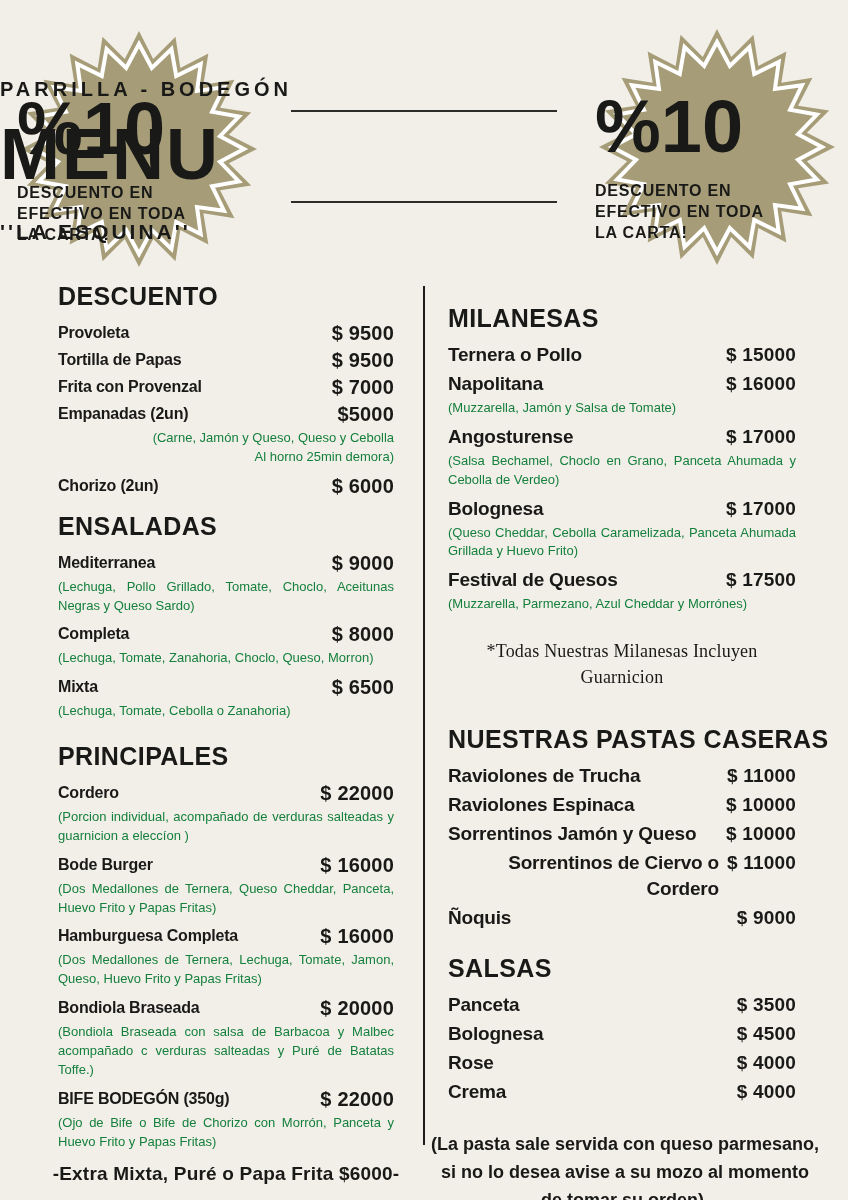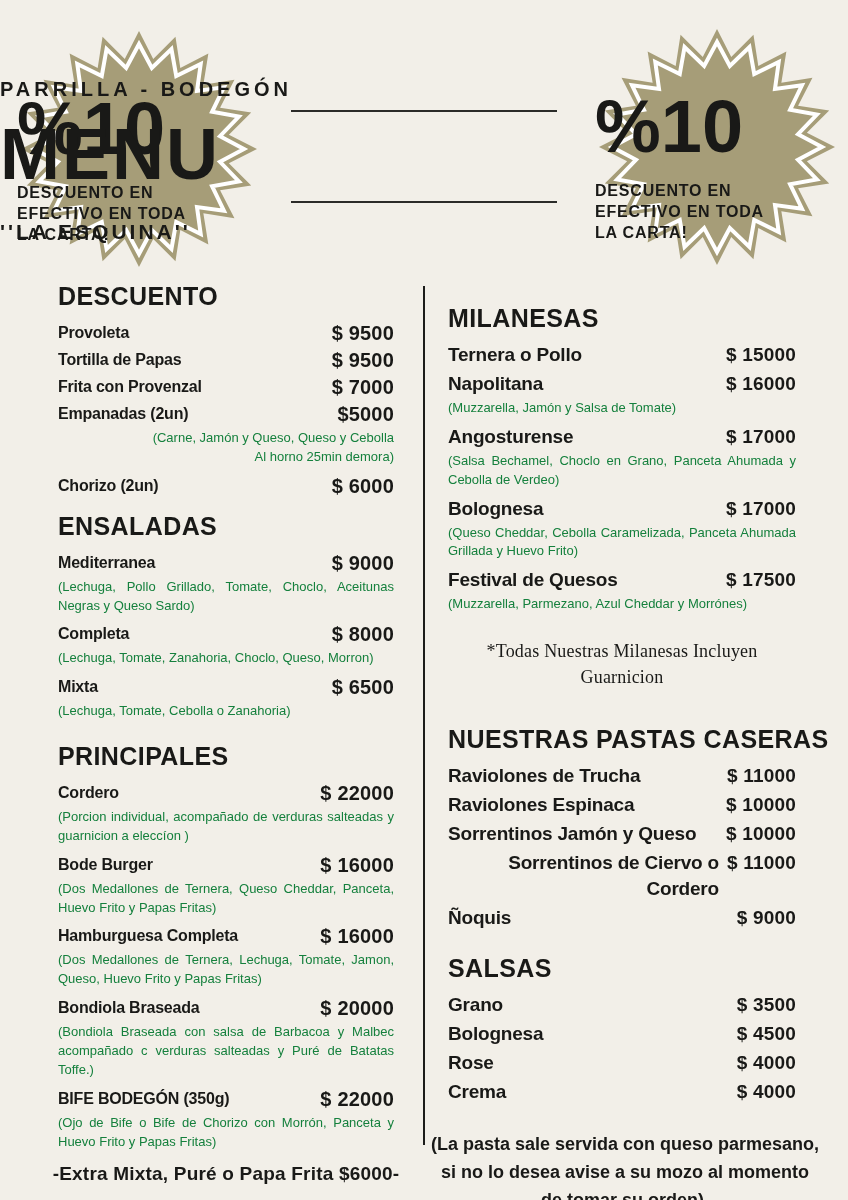--- a/index.html
+++ b/index.html
@@ -300,21 +300,21 @@
     </div>
 
   </div>
 </div>
   </section>
   <section class="sec sec-salsas">
     <h2 class="section-title">SALSAS</h2>
     <div class="items">
   <div class="item">
     <div class="item-line">
-      <span class="item-name">Grano</span>
+      <span class="item-name">Panceta</span>
       <span class="item-price">$ 3500</span>
     </div>
 
   </div>
 
   <div class="item">
     <div class="item-line">
       <span class="item-name">Bolognesa</span>
       <span class="item-price">$ 4500</span>
     </div>

